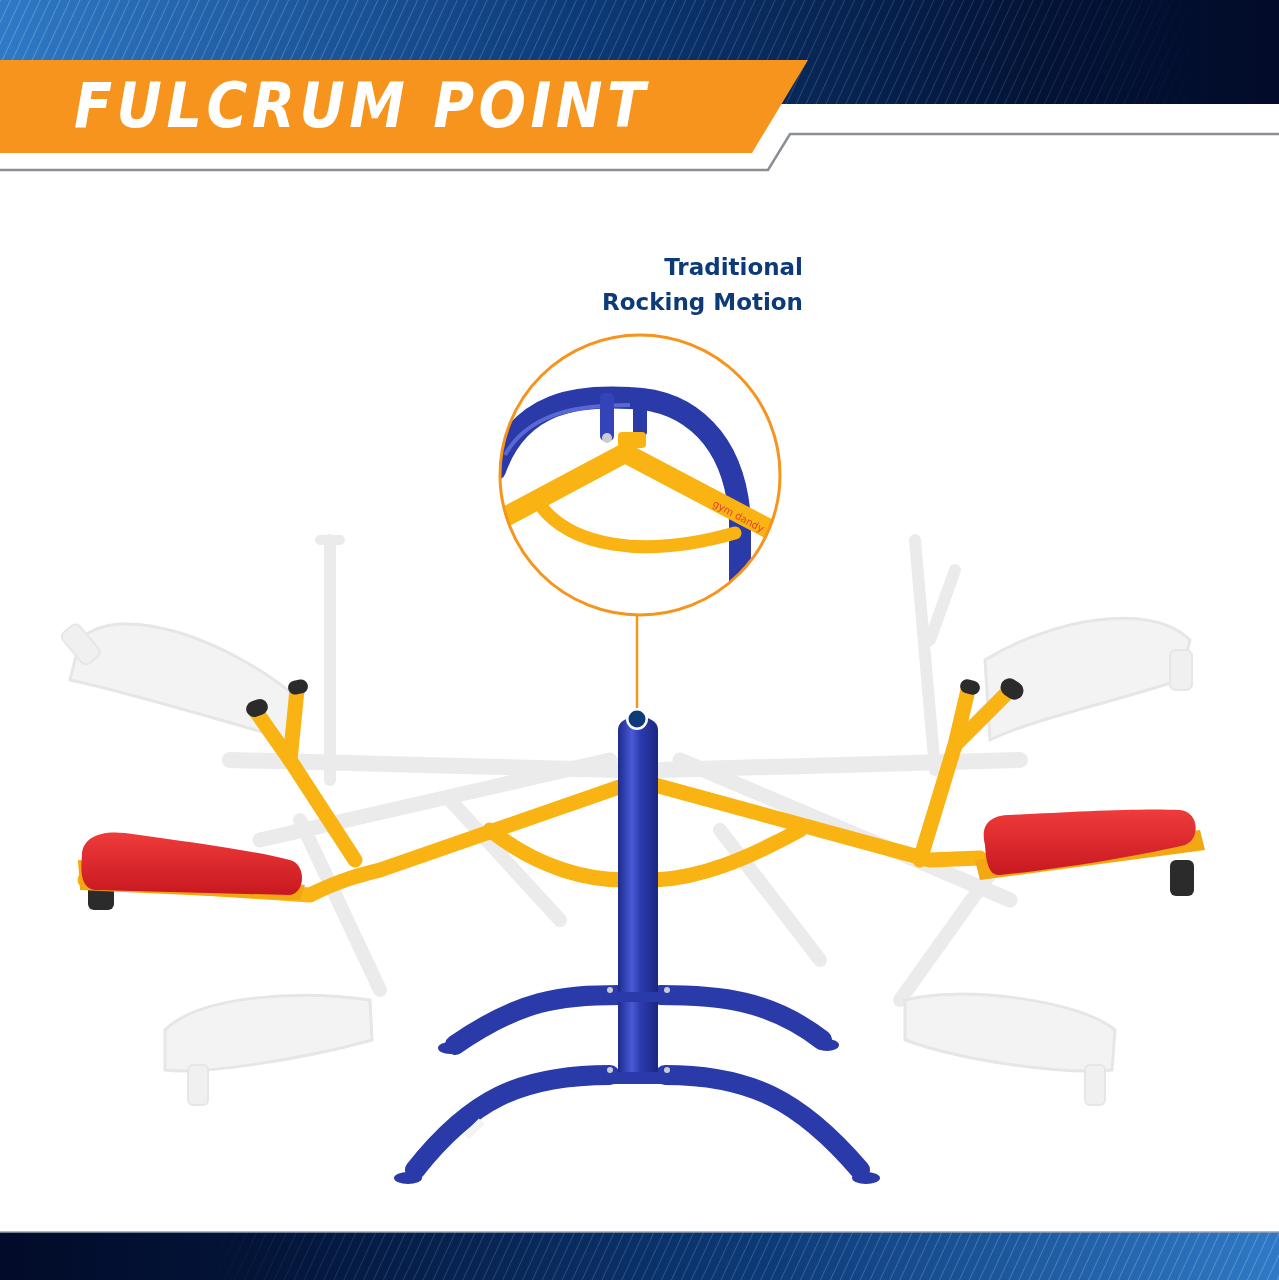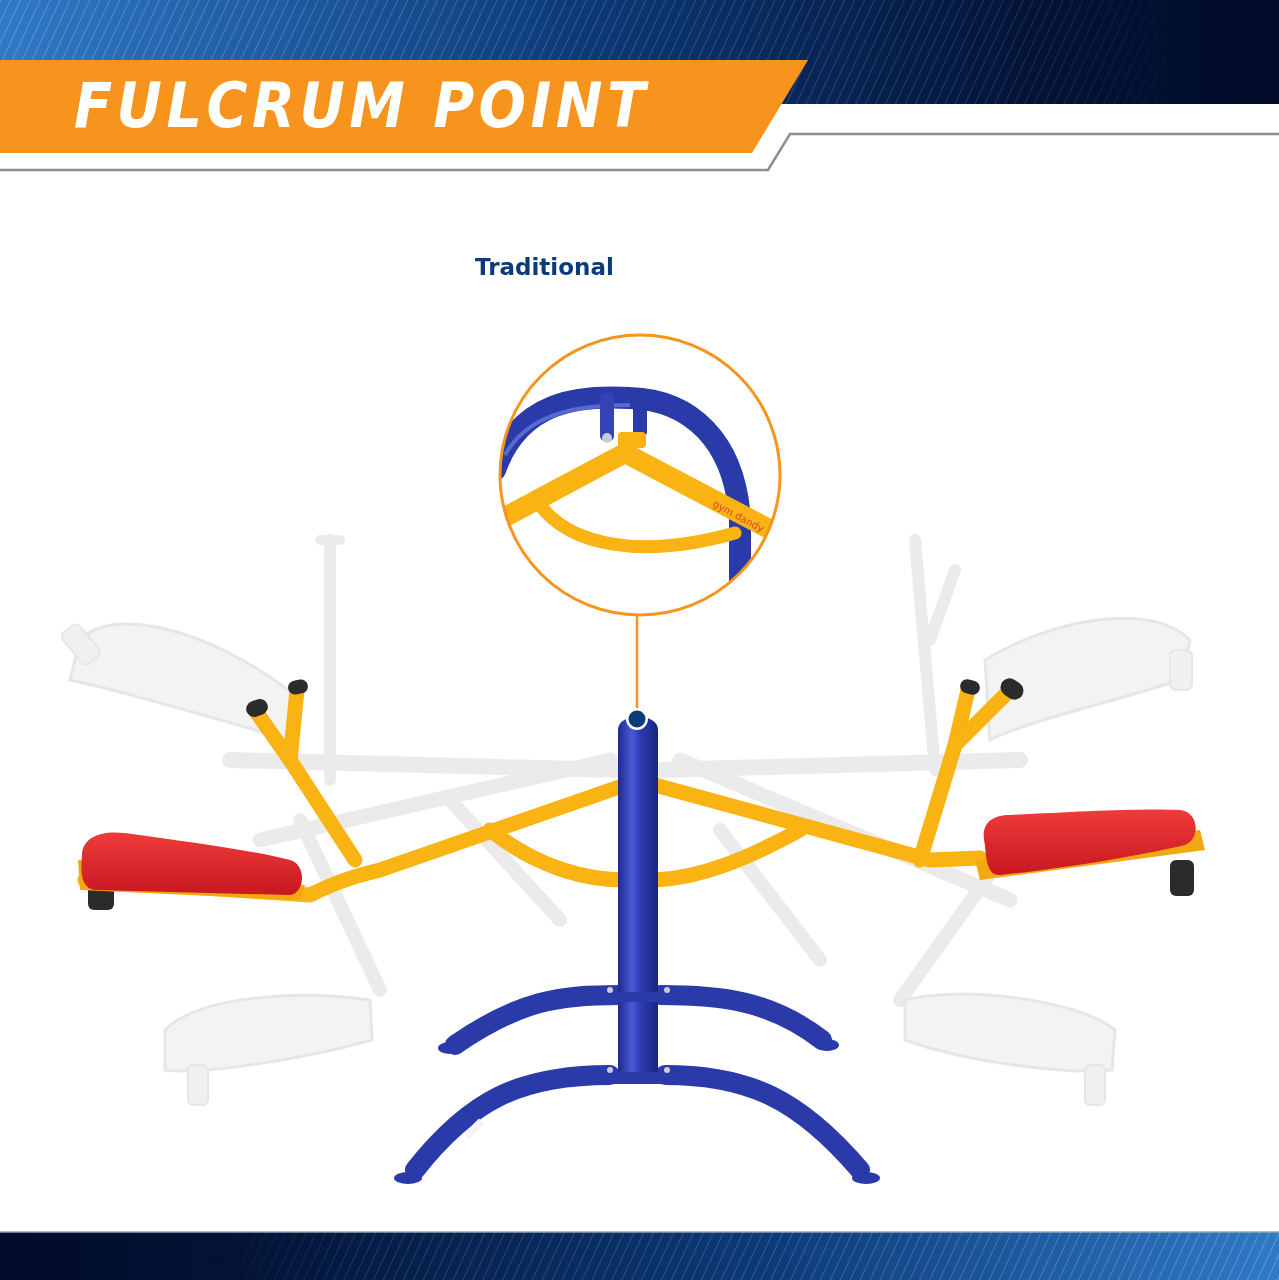--- a/index.html
+++ b/index.html
@@ -9,21 +9,21 @@
   .header-svg { top: 0; }
   .footer-svg { top: 1228px; }
   .art-svg { top: 0; }
   .title {
     position: absolute; left: 74px; top: 66px;
     font-family: "DejaVu Sans", sans-serif; font-weight: bold; font-style: italic;
     font-size: 62px; line-height: 80px; letter-spacing: 5px; color: #ffffff;
     transform: scaleX(0.9); transform-origin: left center; white-space: nowrap;
   }
   .callout {
-    position: absolute; left: 475px; top: 250px; width: 300px; text-align: left;
+    position: absolute; left: 503px; top: 250px; width: 300px; text-align: right;
     font-family: "DejaVu Sans", sans-serif; font-weight: bold; font-size: 23px; line-height: 35px;
     color: #0d3a78;
   }
   .callout span { display: block; }
 </style>
 </head>
 <body>
 
 <div class="stage">
 
@@ -55,20 +55,21 @@
 
     <polyline points="0,170 768,170 790,134 1279,134" fill="none" stroke="#8a8f96" stroke-width="2.5"></polyline>
 
     <polygon points="0,60 808,60 752,153 0,153" fill="#f7941d"></polygon>
   </svg>
 
   <div class="title">FULCRUM POINT</div>
 
   <div class="callout">
     <span>Traditional</span>
+    <span>Rocking Motion</span>
   </div>
 
   <svg class="art-svg" width="1279" height="1230" viewBox="0 0 1279 1230">
     <defs>
       <linearGradient id="blueTube" x1="0" y1="0" x2="1" y2="0">
         <stop offset="0" stop-color="#1d2a8c"></stop>
         <stop offset="0.35" stop-color="#4a5ad6"></stop>
         <stop offset="0.55" stop-color="#2c3cb0"></stop>
         <stop offset="1" stop-color="#1a2680"></stop>
       </linearGradient>

